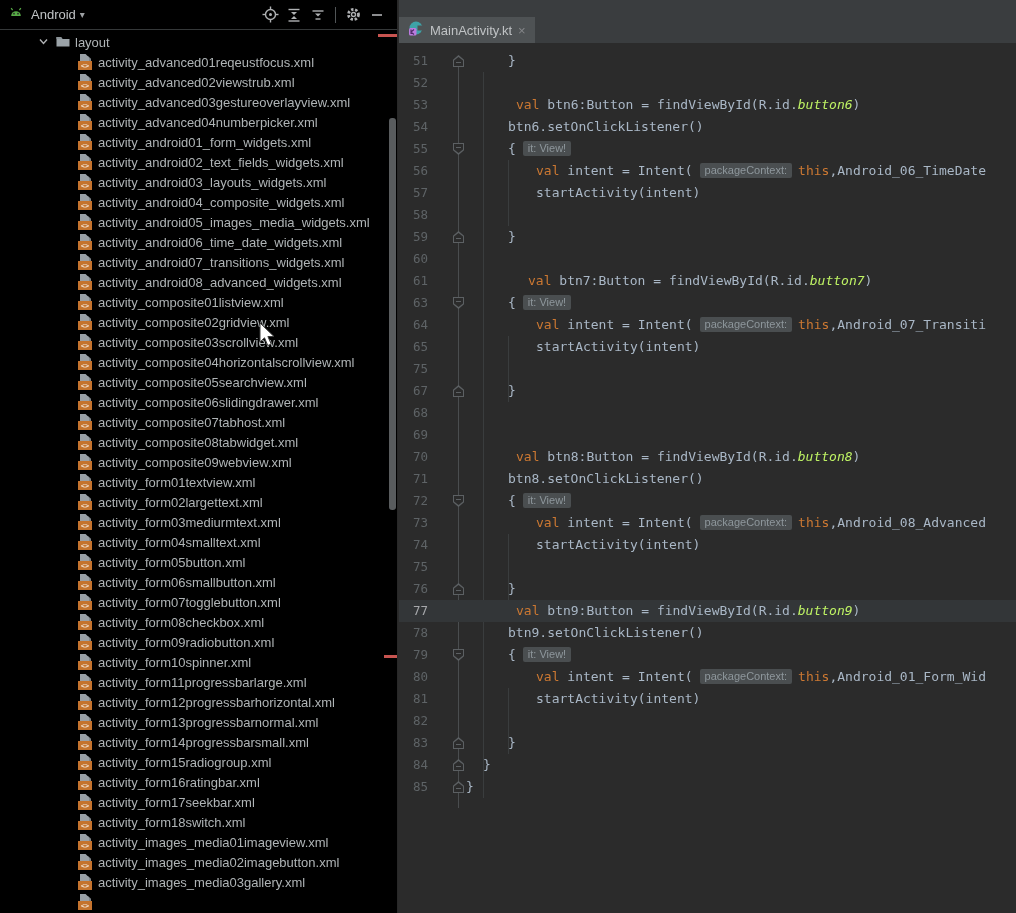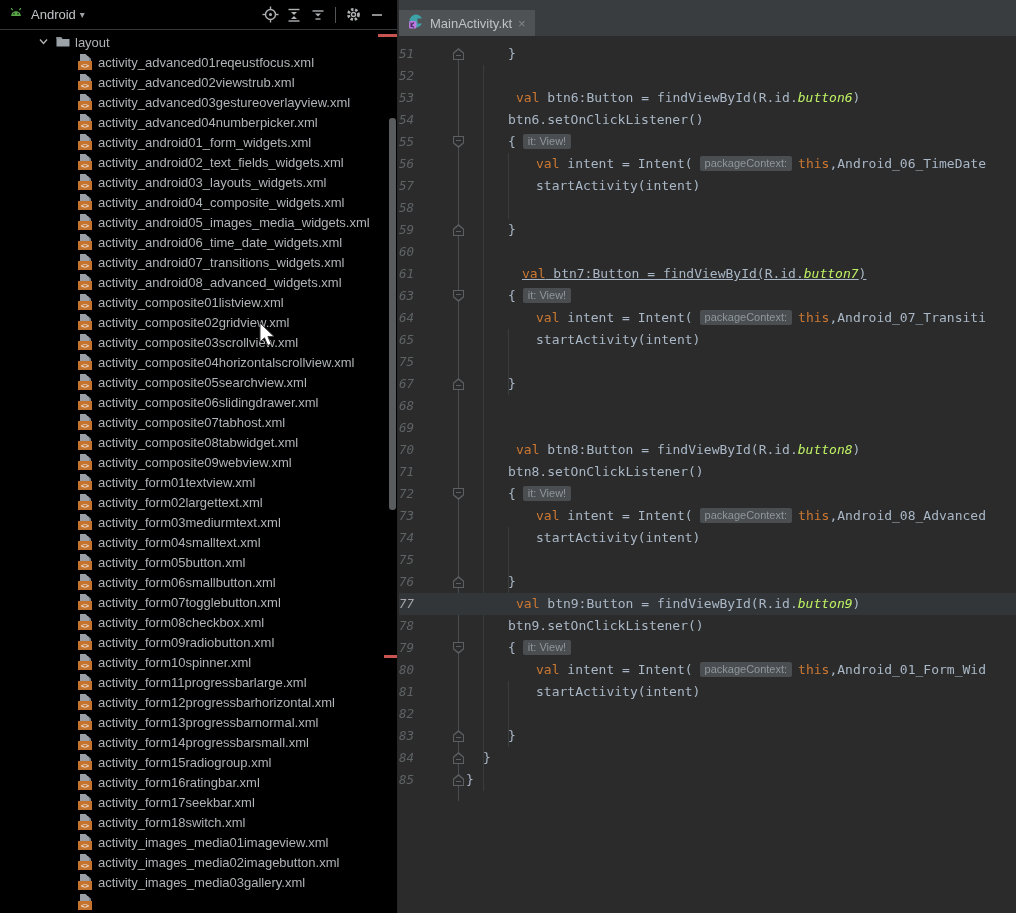--- a/index.html
+++ b/index.html
@@ -30,32 +30,32 @@
              clip-path:polygon(0 0,62% 0,100% 38%,100% 100%,0 100%);}
   .xicon .tag{position:absolute;left:0;bottom:0;width:14px;height:9px;background:#C4732E;
               color:#F2E3D3;font:bold 7px "DejaVu Sans Mono",monospace;
               display:flex;align-items:center;justify-content:center;letter-spacing:0;}
   .scroll-thumb{position:absolute;right:1px;top:118px;width:7px;height:392px;
                 background:#595C5E;border-radius:3px;}
   .redmark{position:absolute;background:#C75450;}
 
   
   .editor-pane{position:absolute;left:399px;top:0;width:617px;height:913px;}
-  .tabbar{height:36px;background:#3A3D3F;display:flex;align-items:flex-end;}
+  .tabbar{height:43px;background:#3A3D3F;display:flex;align-items:flex-end;}
   .tab{height:26px;background:#4E5254;display:flex;align-items:center;
        padding:0 9px;margin-left:0;}
   .tab-label{color:#BFC2C4;font-size:13px;margin:0 6px;}
   .tab-close{color:#848689;font-size:13px;line-height:13px;cursor:default;}
   .editor{position:relative;height:882px;background:#2B2B2B;overflow:hidden;
           font-family:"DejaVu Sans Mono",monospace;font-size:13px;}
   .rows{position:absolute;left:0;top:7px;right:0;}
   .crow{position:relative;height:22px;line-height:22px;width:100%;}
   .crow.cur{background:#333638;}
-  .lnum{position:absolute;left:0;top:0;width:29px;text-align:left;
-        color:#5E6366;font-size:12.5px;font-style:italic;}
+  .lnum{position:absolute;left:0;top:0;width:29px;text-align:right;
+        color:#5E6366;font-size:12.5px;}
   .crow.cur .lnum{color:#A6A8AB;}
   .ccode{position:absolute;top:0;white-space:pre;color:#A9B7C6;}
   .seg-d{color:#A9B7C6;}
   .seg-k{color:#CC7832;}
   .seg-id{color:#bef264;font-style:italic;}
   .seg-h{display:inline-block;background:#4A4E50;color:#8E979C;font-size:11px;
          line-height:15px;padding:0 5px;border-radius:2px;margin:0 6px 0 7px;
          vertical-align:1px;font-family:"Liberation Sans",sans-serif;}
   .fold{position:absolute;left:54px;top:5px;width:11px;height:12px;}
   .fold i{position:absolute;left:0;top:0;width:11px;height:12px;background:#5C6063;}
@@ -621,21 +621,21 @@
             </span>
           </div>
 
   <div class="crow">
     <span class="lnum">60</span>
     <span class="ccode" style="left: 67px;"></span>
   </div>
 
   <div class="crow">
     <span class="lnum">61</span>
-    <span class="ccode" style="left: 123px; text-decoration: underline;"><span class="seg-k">val</span><span class="seg-d"> btn7:Button = findViewById(R.id.</span><span class="seg-id">button7</span><span class="seg-d">)</span></span>
+    <span class="ccode" style="left: 129px;"><span class="seg-k">val</span><span class="seg-d"> btn7:Button = findViewById(R.id.</span><span class="seg-id">button7</span><span class="seg-d">)</span></span>
   </div>
 
 
   <div class="crow">
     <span class="lnum">63</span>
     <span class="ccode" style="left: 109px;"><span class="seg-d">{</span><span class="seg-h">it: View!</span></span>
   <span class="fold down">
               <i></i>
               <b></b>
             </span>

